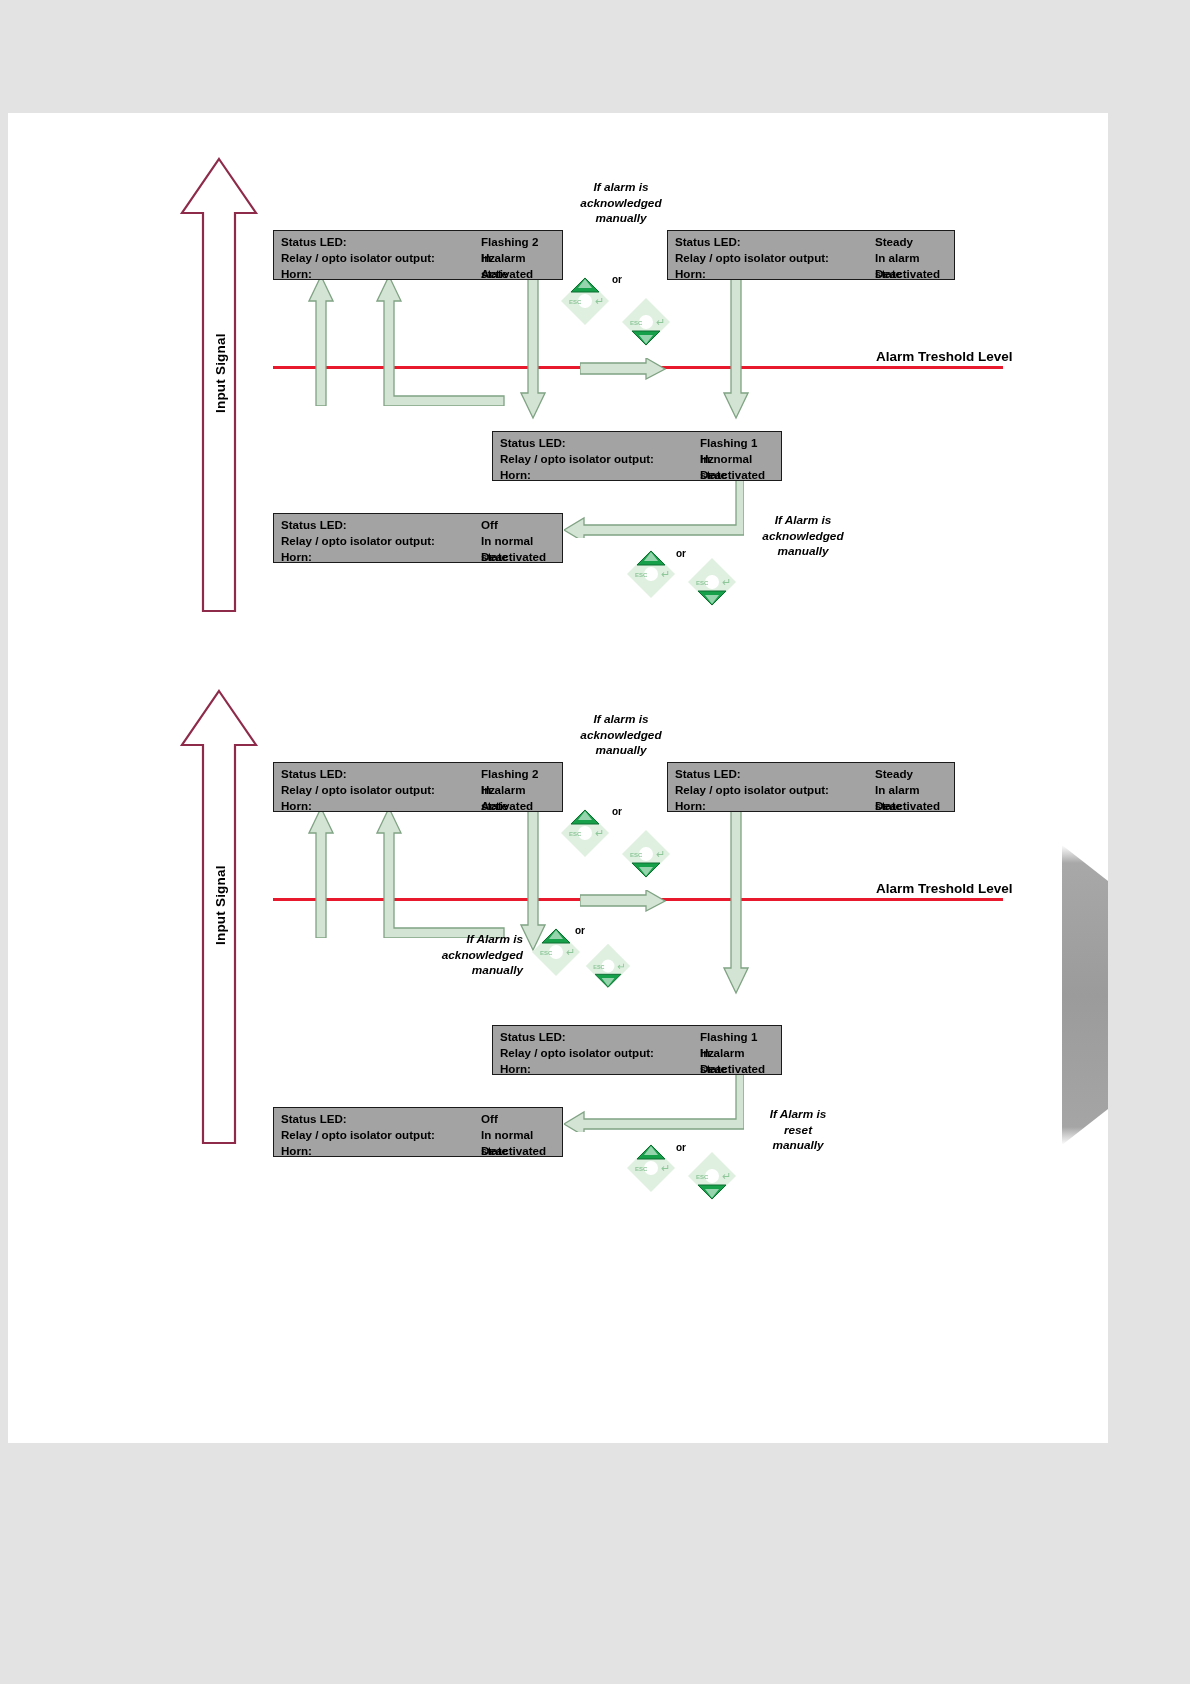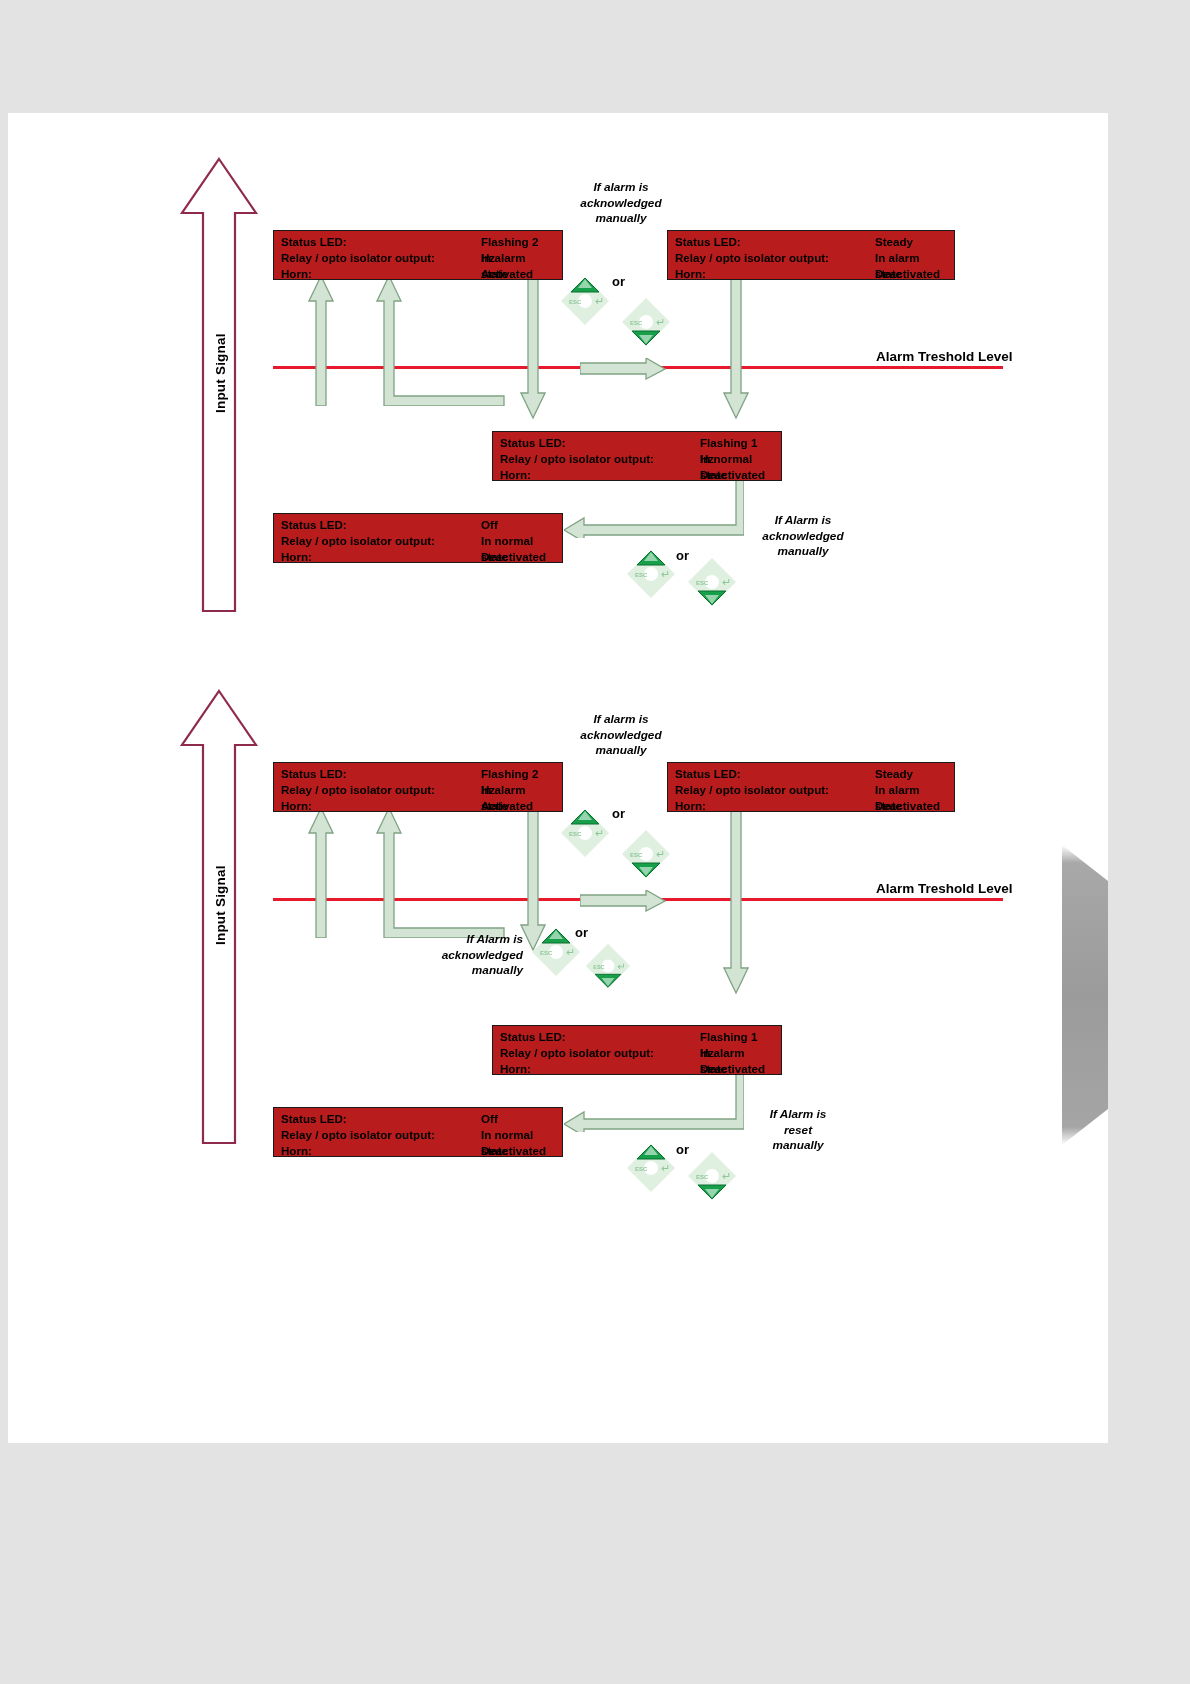--- a/index.html
+++ b/index.html
@@ -30,21 +30,21 @@
     font-size:13.5px;font-weight:bold;color:#000;
     transform:rotate(-90deg);
     transform-origin:left top;
     white-space:nowrap;letter-spacing:.2px;
   }
 
   
   .box{
     position:absolute;
     border:1.6px solid #1a1a1a;
-    background:#b91c1c;
+    background:#a3a3a3;
     box-sizing:border-box;
     padding:3px 7px 4px 7px;
     font-size:11.6px;font-weight:bold;color:#000;
     line-height:1.36;
   }
   .brow{position:relative;height:16px;}
   .bk{position:absolute;left:0;top:0;}
   .bv{position:absolute;top:0;}
 
   
@@ -63,21 +63,21 @@
   .anno{
     position:absolute;font-size:11.8px;font-weight:bold;color:#000;
     line-height:1.33;text-align:center;white-space:pre-line;font-style:italic;
   }
   .anno.left{text-align:right;}
 
   
   .navpad{position:absolute;}
   .navpad svg{display:block;}
   .or{
-    position:absolute;font-size:13px;font-weight:bold;color:#000;
+    position:absolute;font-size:10px;font-weight:bold;color:#000;
   }
 </style>
 </head>
 <body>
 
 <div class="page">
 
   <div class="diagram" style="top:0px;">
 
     <div class="axis" style="left:170px;top:42px;">

